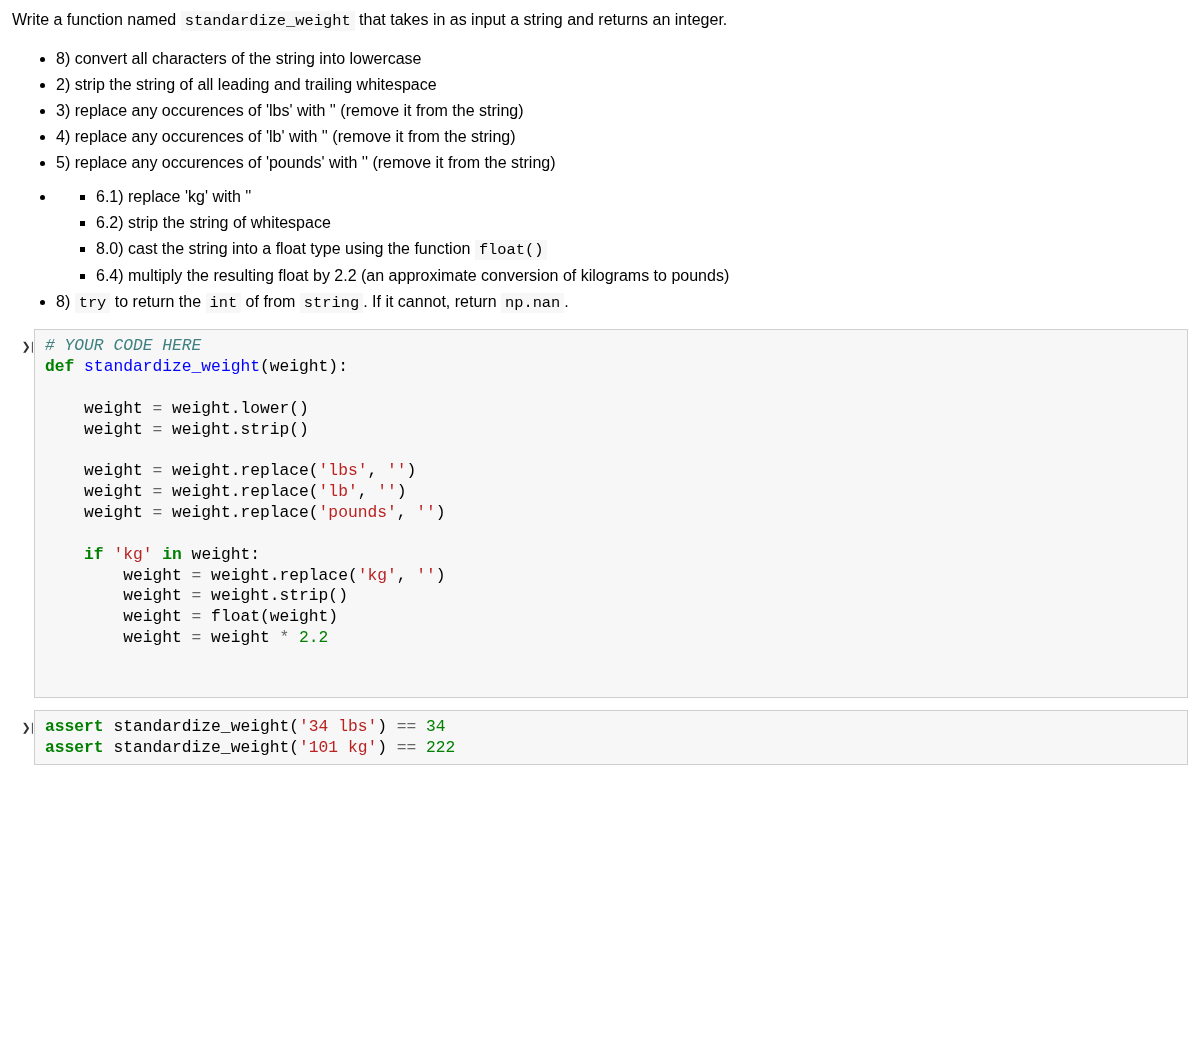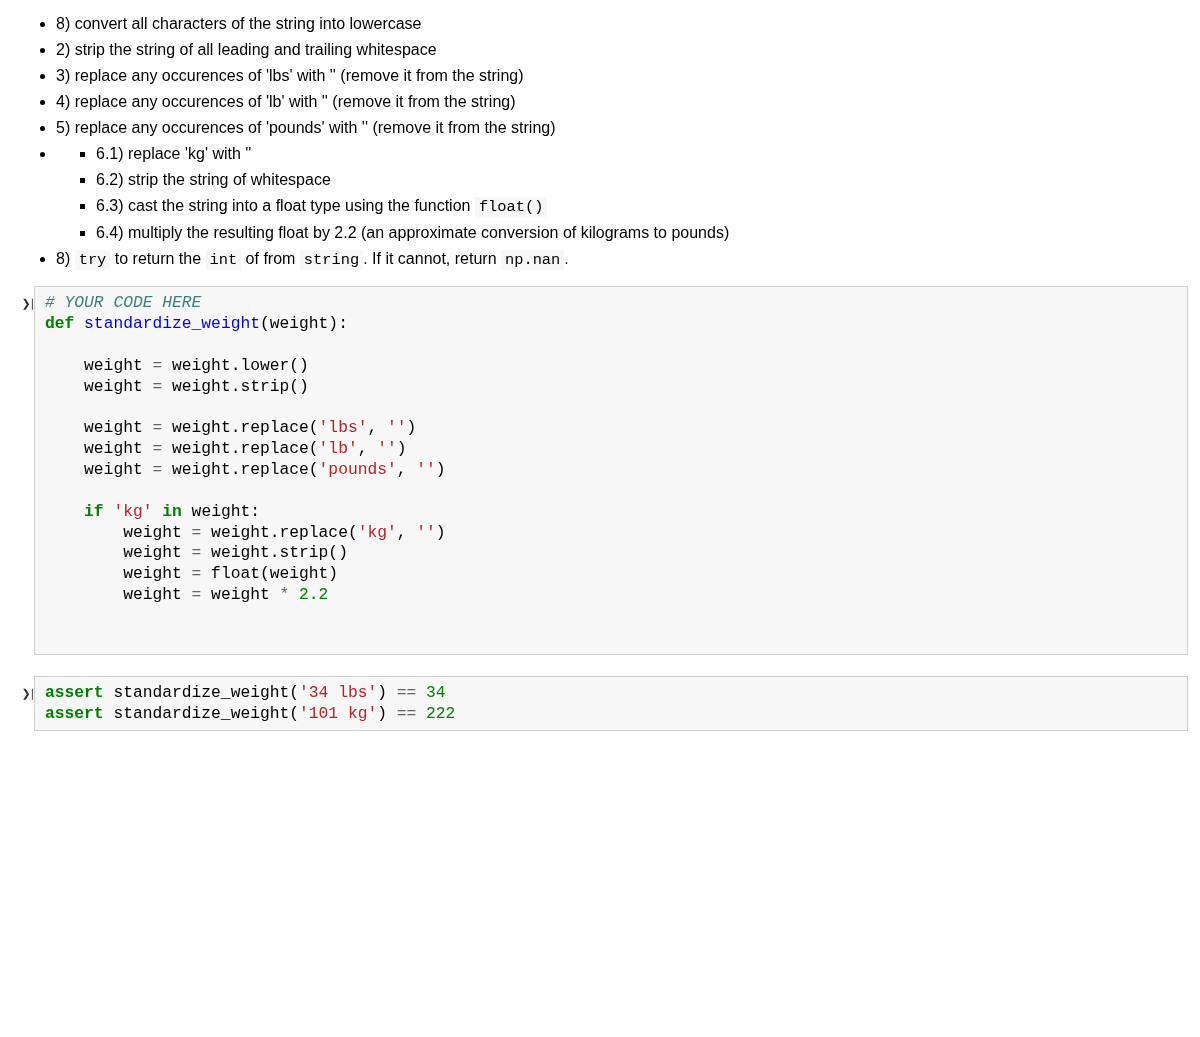--- a/index.html
+++ b/index.html
@@ -8,31 +8,31 @@
     padding: 8px 12px;
     font-family: -apple-system, BlinkMacSystemFont, "Segoe UI", Helvetica, Arial, sans-serif;
     font-size: 16px;
     line-height: 1.5;
     color: #000;
     background: #fff;
     width: 1200px;
   }
   .text-cell p { margin: 0 0 14px 0; }
   .text-cell ul { margin: 4px 0 14px 0; padding-left: 44px; }
-  .text-cell ul ul { margin: 2px 0 2px 0; padding-left: 40px; list-style-type: square; }
+  .text-cell ul ul { margin: 10px 0 2px 0; padding-left: 40px; list-style-type: square; }
   .text-cell li { margin: 2px 0; }
   code.inline {
     font-family: "SFMono-Regular", Consolas, "Liberation Mono", Menlo, monospace;
     background: #f7f7f7;
     padding: 1px 4px;
     font-size: 0.96em;
   }
   .code-cell {
     display: flex;
-    margin: 8px 0 21px 0;
+    margin: 8px 0 12px 0;
   }
   .prompt-area {
     width: 22px;
     flex: 0 0 22px;
     padding-top: 7px;
     text-align: right;
     font-size: 13px;
     color: #303030;
     user-select: none;
   }
@@ -56,31 +56,34 @@
   .kw { color: #008000; font-weight: bold; }
   .fn { color: #0000FF; }
   .s  { color: #BA2121; }
   .op { color: #666666; }
   .num{ color: #008000; }
 </style>
 </head>
 <body>
 
 <div class="text-cell">
+  <p>
+    <span>Write a function named </span><code class="inline">standardize_weight</code><span> that takes in as input a string and returns an integer.</span>
+  </p>
   <ul>
     <li>8) convert all characters of the string into lowercase</li>
     <li>2) strip the string of all leading and trailing whitespace</li>
     <li>3) replace any occurences of 'lbs' with '' (remove it from the string)</li>
     <li>4) replace any occurences of 'lb' with '' (remove it from the string)</li>
     <li>5) replace any occurences of 'pounds' with '' (remove it from the string)</li>
     <li>
       <ul>
         <li>6.1) replace 'kg' with ''</li>
         <li>6.2) strip the string of whitespace</li>
-        <li><span>6.3) cast the string into a float type using the function </span><code class="inline">float()</code></li>
+        <li><span>8.0) cast the string into a float type using the function </span><code class="inline">float()</code></li>
         <li>6.4) multiply the resulting float by 2.2 (an approximate conversion of kilograms to pounds)</li>
       </ul>
     </li>
     <li><span>8) </span><code class="inline">try</code><span> to return the </span><code class="inline">int</code><span> of from </span><code class="inline">string</code><span>. If it cannot, return </span><code class="inline">np.nan</code><span>.</span></li>
   </ul>
 </div>
 
 <div class="code-cell">
   <div class="prompt-area"><span class="prompt-char"></span></div>
   <div class="input-area"><span class="c"># YOUR CODE HERE</span>

